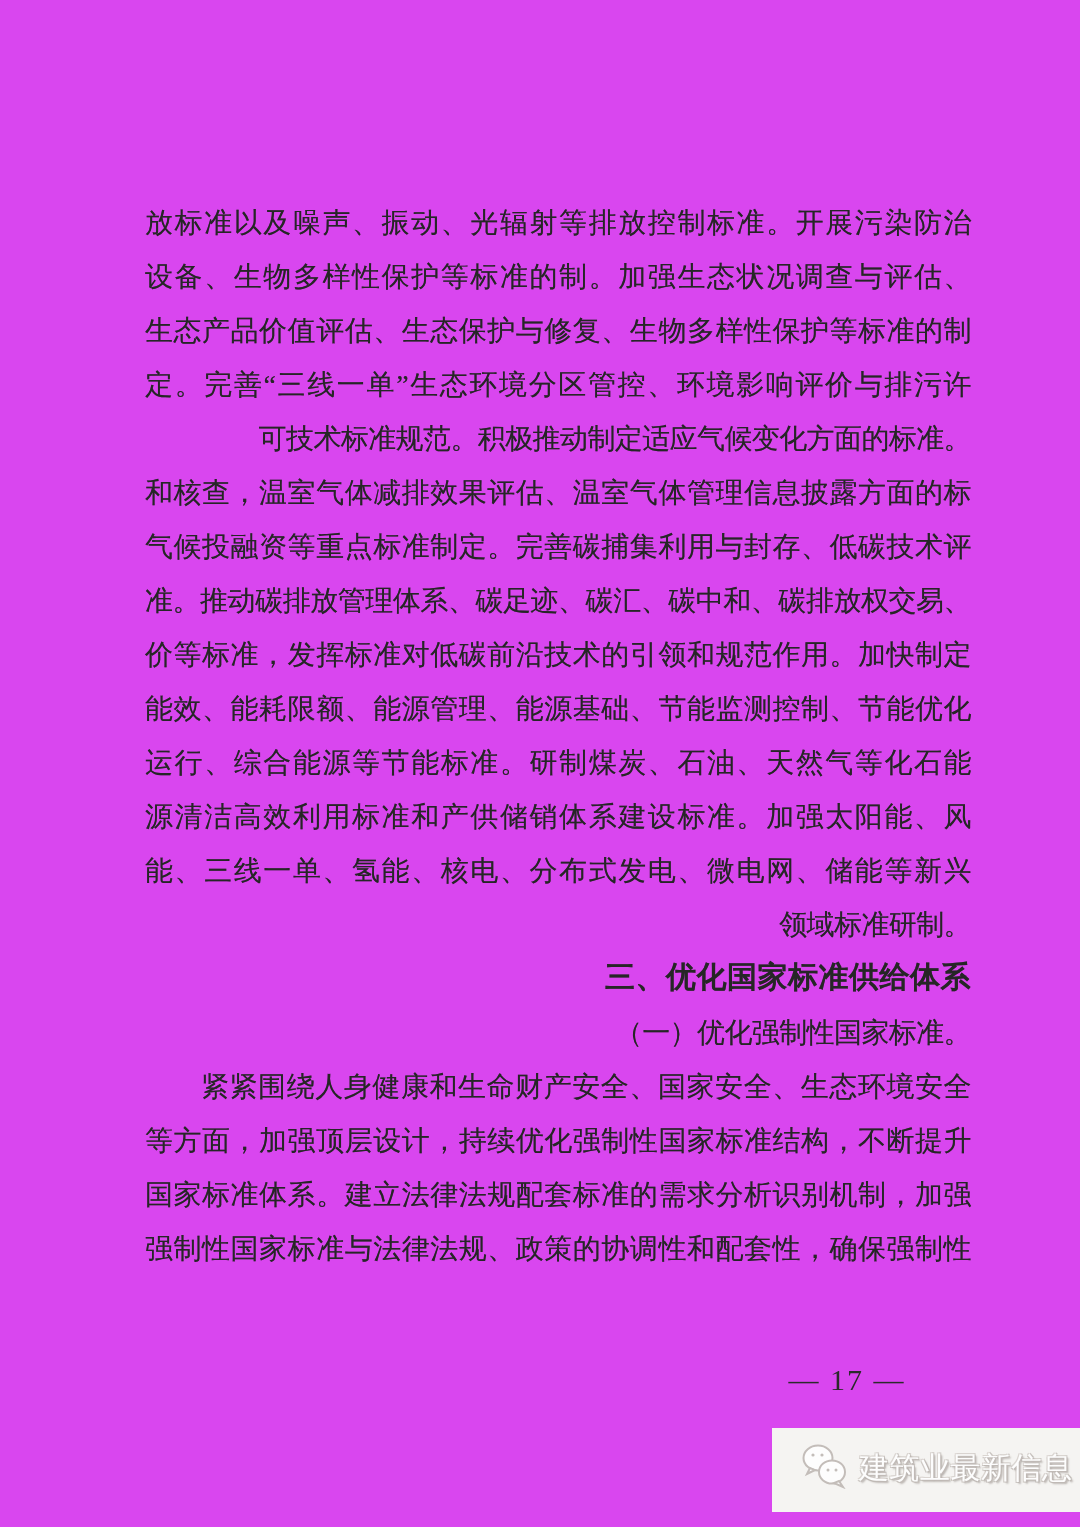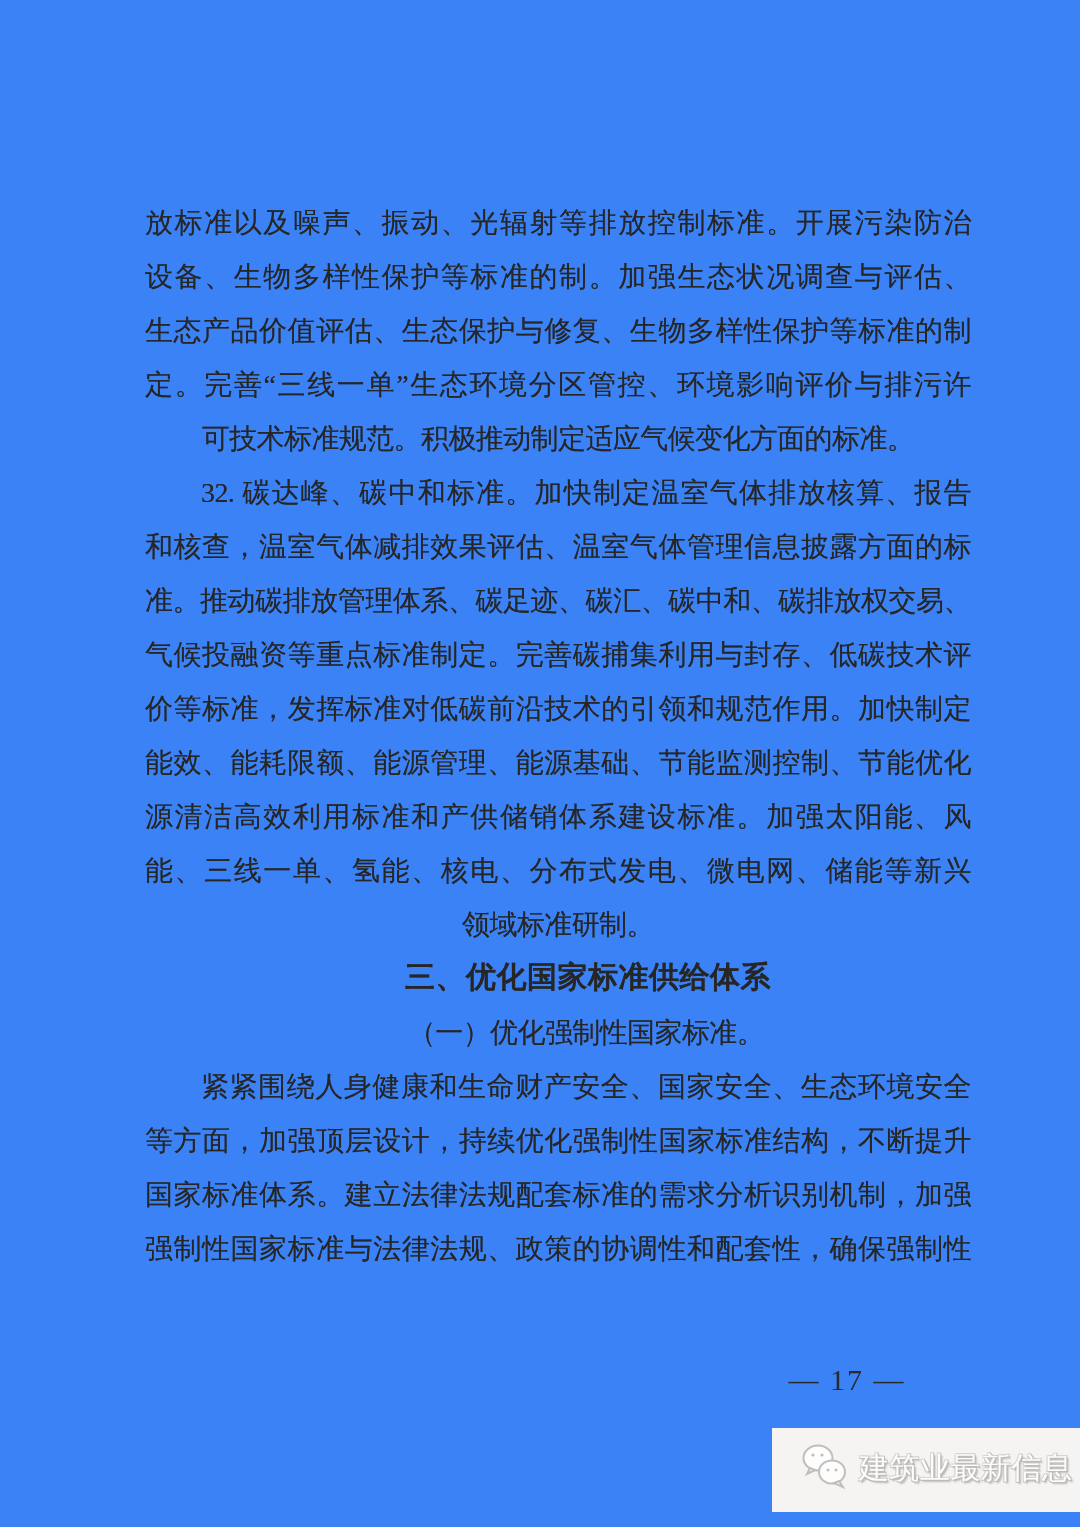--- a/index.html
+++ b/index.html
@@ -1,31 +1,31 @@
 <!DOCTYPE html>
 <html><head>
 <meta charset="utf-8">
 <style>
   html,body{margin:0;padding:0;background:#ffffff;}
   #page{
     position:relative;
     width:1080px;height:1527px;
     margin:0 auto;
-    background:#3b82f6;
+    background:#d946ef;
     overflow:hidden;
     font-family:"Liberation Serif","DejaVu Serif",serif;
   }
   
   #doc{
     position:absolute;left:145px;top:196px;width:826px;
     font-size:28px;line-height:54px;letter-spacing:-0.6px;
     color:#262626;
     text-shadow:0 0 0.5px rgba(40,40,40,.55);
   }
-  .ln{min-height:54px;text-align:center;}
+  .ln{min-height:54px;text-align:right;}
   .ln.j{text-align:justify;text-align-last:justify;}
   .ln.ind{text-indent:2em;}
   .ln.h{font-weight:700;font-size:30px;letter-spacing:0.5px;
         font-family:Liberation Mono, monospace;}
   
   #pageno{
     position:absolute;left:712px;top:1360px;width:270px;
     text-align:center;font-size:30px;letter-spacing:2px;
     color:#2b2b2b;line-height:40px;
   }
@@ -57,26 +57,26 @@
 <body>
 
 <div id="page">
 
   <div id="doc">
     <div class="ln j">放标准以及噪声、振动、光辐射等排放控制标准。开展污染防治</div>
     <div class="ln j">设备、生物多样性保护等标准的制。加强生态状况调查与评估、</div>
     <div class="ln j">生态产品价值评估、生态保护与修复、生物多样性保护等标准的制</div>
     <div class="ln j">定。完善“三线一单”生态环境分区管控、环境影响评价与排污许</div>
     <div class="ln">可技术标准规范。积极推动制定适应气候变化方面的标准。</div>
-    <div class="ln j ind">32. 碳达峰、碳中和标准。加快制定温室气体排放核算、报告</div>
     <div class="ln j">和核查，温室气体减排效果评估、温室气体管理信息披露方面的标</div>
+    <div class="ln j">气候投融资等重点标准制定。完善碳捕集利用与封存、低碳技术评</div>
     <div class="ln j">准。推动碳排放管理体系、碳足迹、碳汇、碳中和、碳排放权交易、</div>
-    <div class="ln j">气候投融资等重点标准制定。完善碳捕集利用与封存、低碳技术评</div>
     <div class="ln j">价等标准，发挥标准对低碳前沿技术的引领和规范作用。加快制定</div>
     <div class="ln j">能效、能耗限额、能源管理、能源基础、节能监测控制、节能优化</div>
+    <div class="ln j">运行、综合能源等节能标准。研制煤炭、石油、天然气等化石能</div>
     <div class="ln j">源清洁高效利用标准和产供储销体系建设标准。加强太阳能、风</div>
     <div class="ln j">能、三线一单、氢能、核电、分布式发电、微电网、储能等新兴</div>
     <div class="ln">领域标准研制。</div>
     <div class="ln ind h">三、优化国家标准供给体系</div>
     <div class="ln ind">（一）优化强制性国家标准。</div>
     <div class="ln j ind">紧紧围绕人身健康和生命财产安全、国家安全、生态环境安全</div>
     <div class="ln j">等方面，加强顶层设计，持续优化强制性国家标准结构，不断提升</div>
     <div class="ln j">国家标准体系。建立法律法规配套标准的需求分析识别机制，加强</div>
     <div class="ln j">强制性国家标准与法律法规、政策的协调性和配套性，确保强制性</div>
   </div>

